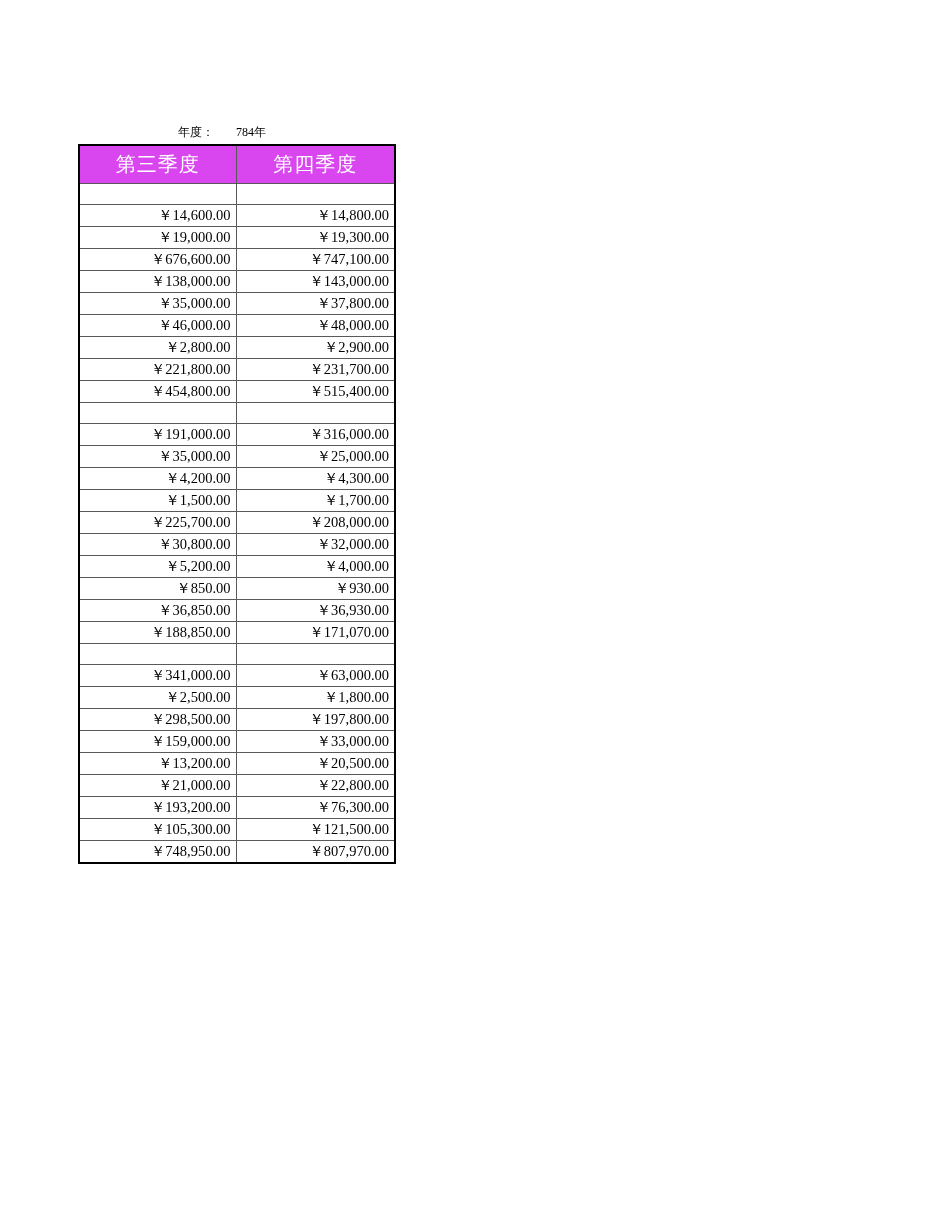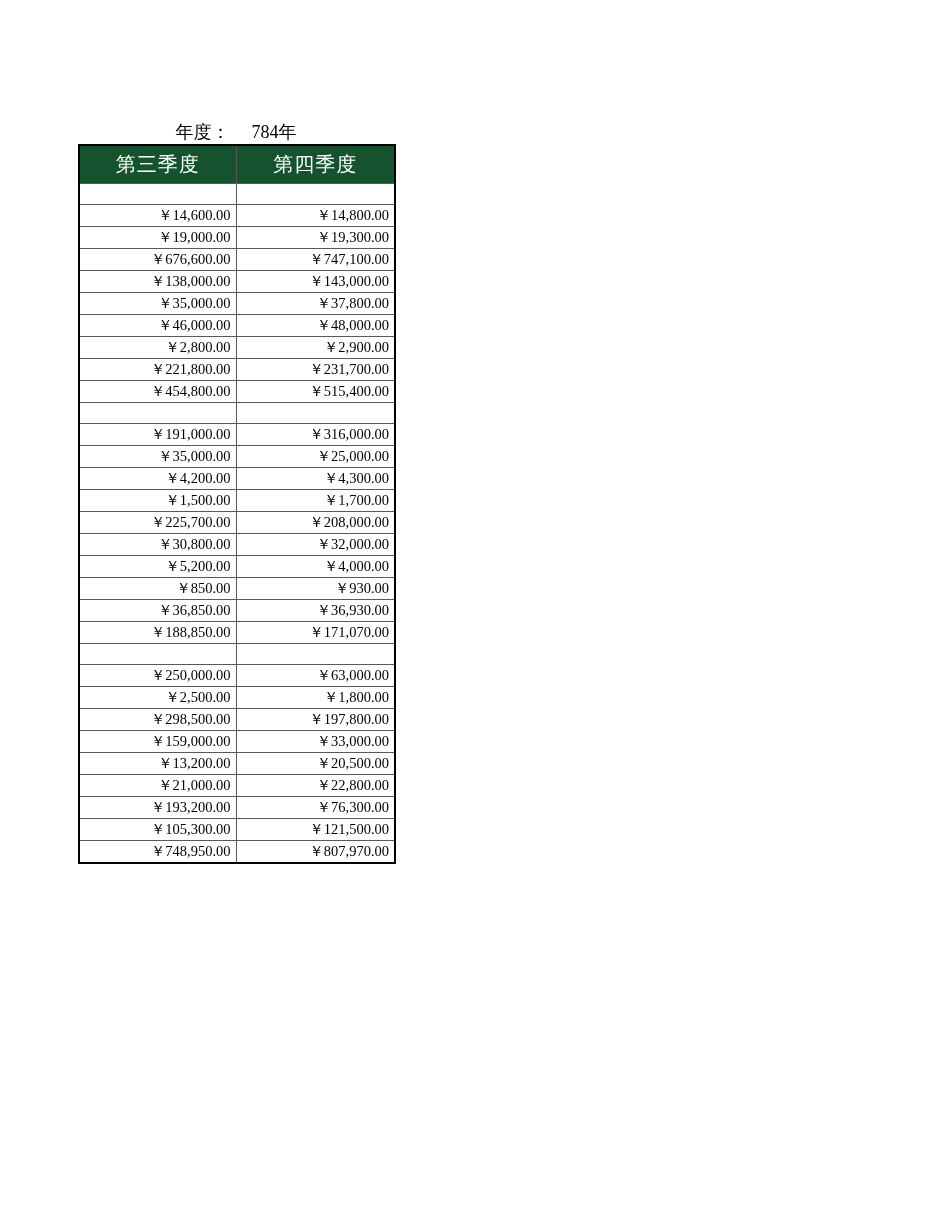--- a/index.html
+++ b/index.html
@@ -11,28 +11,28 @@
     width: 950px;
     height: 1230px;
     font-family: "Liberation Serif", "DejaVu Serif", serif;
     position: relative;
     overflow: hidden;
   }
 
   
   #year-label {
     position: absolute;
-    left: 78px;
+    left: 64px;
     top: 120px;
     width: 316px;
     height: 24px;
     display: flex;
     align-items: center;
     justify-content: center;
-    font-size: 18px;
+    font-size: 12px;
     color: #000000;
     white-space: nowrap;
     letter-spacing: 0px;
   }
   #year-label .lbl {
     margin-right: 22px;
   }
 
   
   #quarter-table {
@@ -58,21 +58,21 @@
     line-height: 21px;
     box-sizing: border-box;
     overflow: hidden;
     white-space: nowrap;
     background: #ffffff;
     font-weight: normal;
   }
 
   
   #quarter-table thead th {
-    background: #14532d;
+    background: #d946ef;
     color: #ffffff;
     text-align: center;
     font-size: 20px;
     height: 37px;
     line-height: 37px;
     padding: 0;
     border: 1px solid #595959;
     letter-spacing: 1px;
   }
 
@@ -203,21 +203,21 @@
       </tr>
       <tr>
         <td class="fill-gray">￥188,850.00</td>
         <td class="fill-gray">￥171,070.00</td>
       </tr>
       <tr class="spacer-mid">
         <td></td>
         <td></td>
       </tr>
       <tr>
-        <td>￥250,000.00</td>
+        <td>￥341,000.00</td>
         <td>￥63,000.00</td>
       </tr>
       <tr>
         <td>￥2,500.00</td>
         <td>￥1,800.00</td>
       </tr>
       <tr>
         <td class="fill-orange">￥298,500.00</td>
         <td class="fill-orange">￥197,800.00</td>
       </tr>

